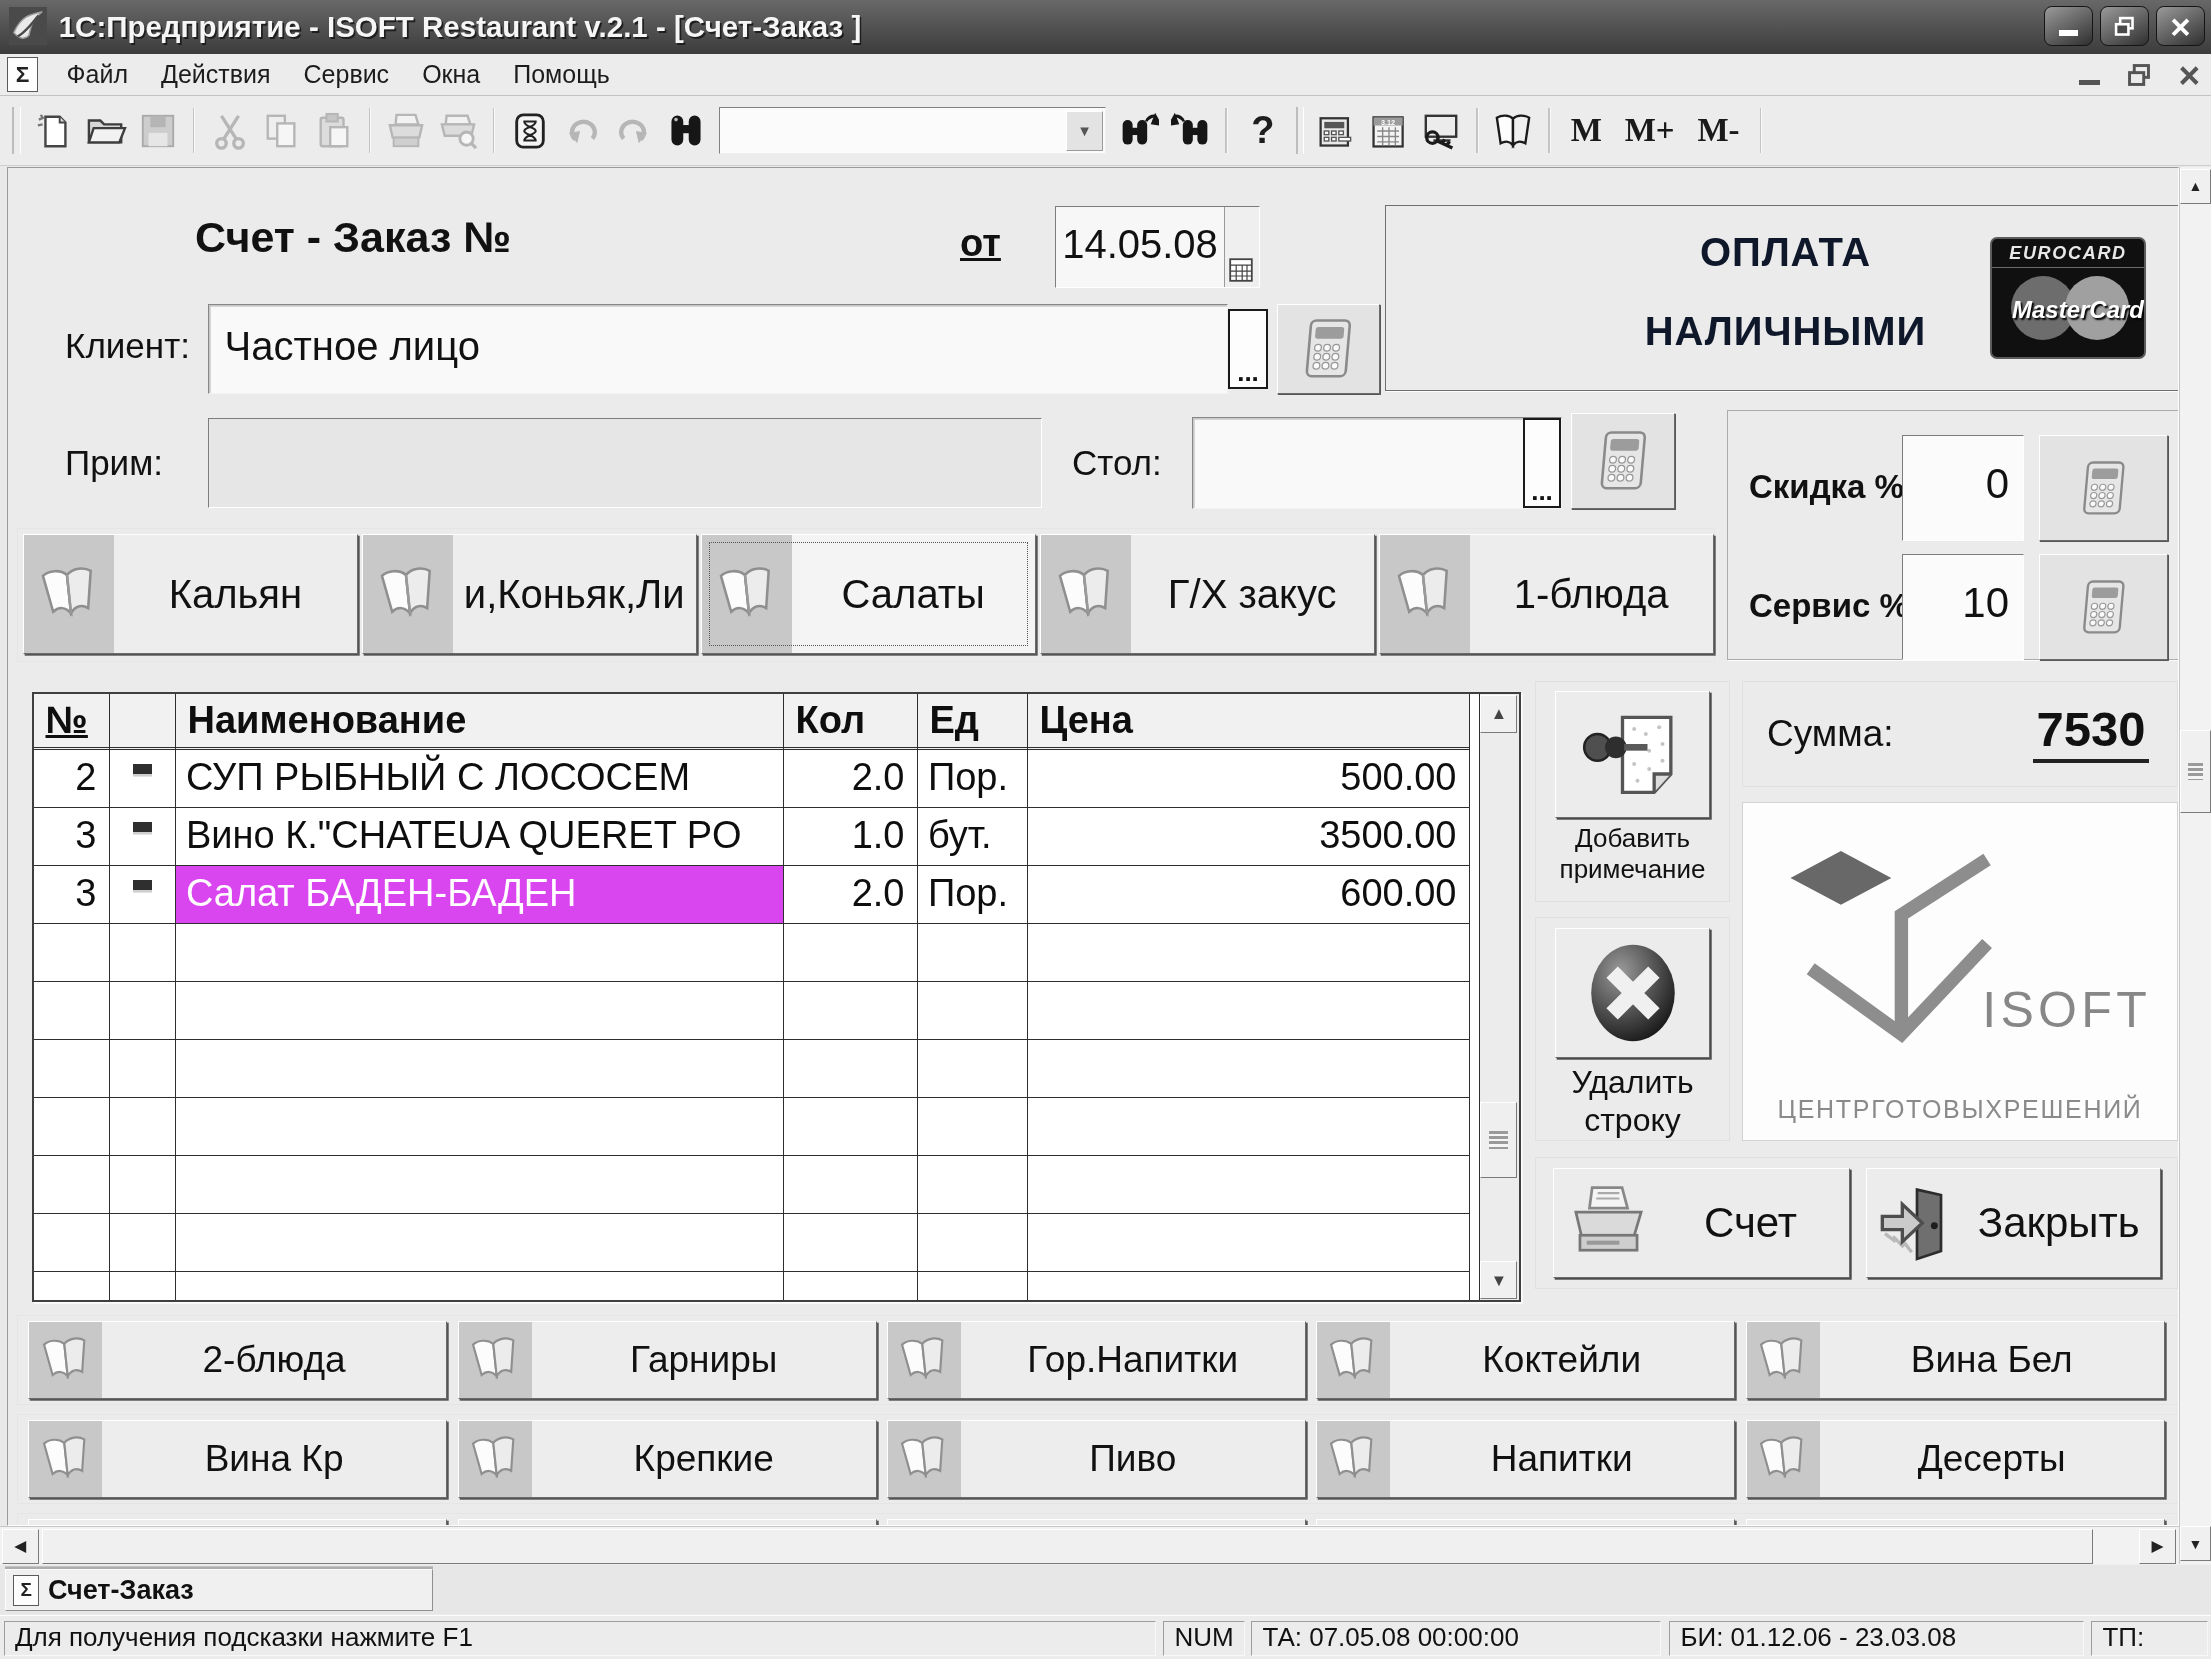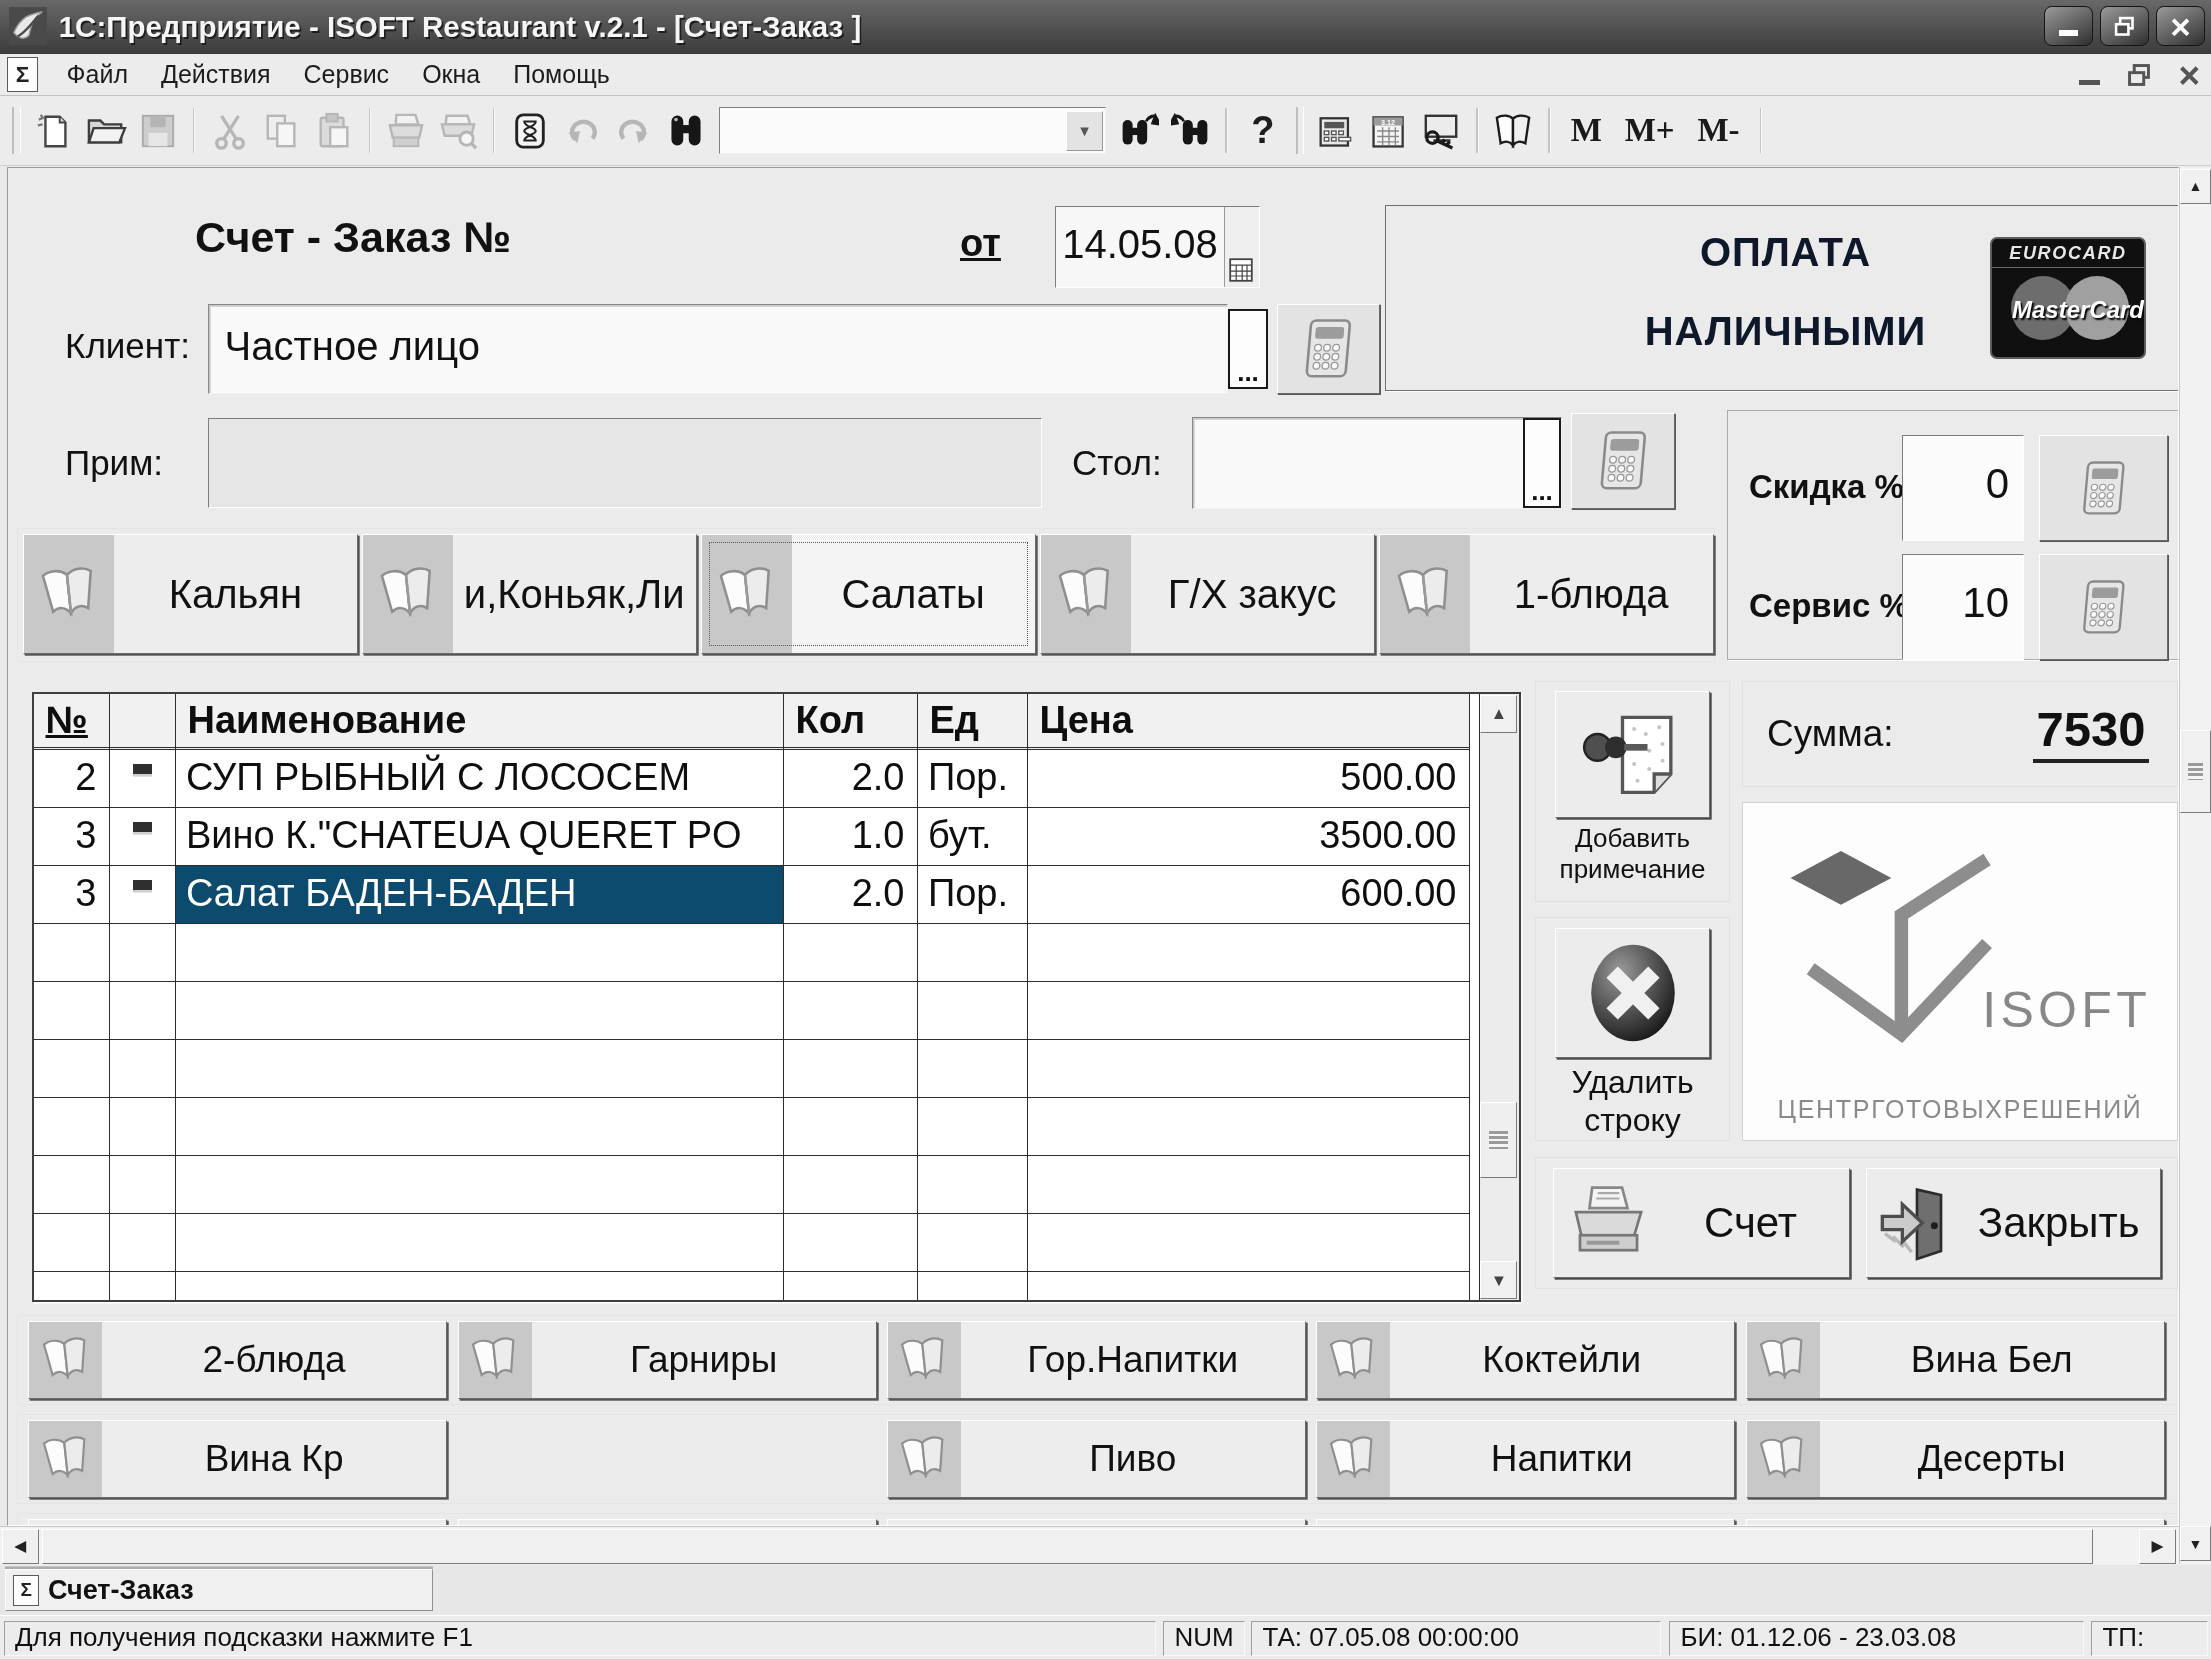--- a/index.html
+++ b/index.html
@@ -86,21 +86,21 @@
 
   
   #ordertable{background:#ffffff;border:2.6px solid #3f3f3f;box-shadow:1.7px 1.7px 0 #fdfdfd;overflow:hidden;}
   .tbl{display:grid;grid-template-columns:76px 66px 608px 134px 110px 442px;}
   .hc{background:#f1f1f1;font-size:38px;font-weight:bold;color:#0e0e0e;height:56px;line-height:52px;
     border-right:1.7px solid #2e2e2e;border-bottom:3.5px double #2e2e2e;padding-left:12px;white-space:nowrap;overflow:hidden;}
   .dc{font-size:38px;color:#0e0e0e;height:58px;line-height:55px;border-right:1.7px solid #2e2e2e;border-bottom:0.9px solid #2e2e2e;
     background:#fff;white-space:nowrap;overflow:hidden;}
   .r{text-align:right;padding-right:12px;}
   .l{padding-left:10.4px;}
-  .dc.sel{background:#0c4a6e;color:#ffffff;}
+  .dc.sel{background:#d946ef;color:#ffffff;}
   .flagmark{display:block;width:19px;height:10.4px;background:#2f2f2f;box-shadow:0 2.6px 0 #cfcfcf;margin:14px auto 0;}
   .tscroll{position:absolute;right:0;top:0;bottom:0;width:40px;background:#ececec;border-left:1.7px solid #2e2e2e;}
   .sbtn{position:absolute;left:0.9px;width:37px;height:38px;background:#f0f0f0;border:1.7px solid;
     border-color:#fff #7a7a7a #7a7a7a #fff;display:flex;align-items:center;justify-content:center;font-size:16.5px;color:#444;}
   .sthumb{position:absolute;left:0.9px;width:37px;background:#efefef;border:1.7px solid;border-color:#fff #7a7a7a #7a7a7a #fff;
     display:flex;align-items:center;justify-content:center;}
   .gripdots{width:19px;height:17.4px;background:repeating-linear-gradient(#9a9a9a 0 2.6px,#f5f5f5 2.6px 5.2px);}
 
   
   .side-box{border:1.7px groove #e0e0e0;background:#ebebeb;}
@@ -751,20 +751,29 @@
     <div class="abs tabs-strip" style="left:8.7px;top:1246px;width:2162px;height:90px;">
       <div class="bcat-btn" style="left:10.4px;width:419px;">
         <span class="book-badge">
             <svg width="54" height="54" viewBox="0 0 40 40">
               <path d="M20 8 C16 4 9 4 5 7 L9 30 C13 27 17 28 20 32 Z" fill="#fcfcfc" stroke="#8f8f8f" stroke-width="1.6"></path>
               <path d="M20 8 C24 4 31 4 35 7 L31 30 C27 27 23 28 20 32 Z" fill="#ececec" stroke="#8f8f8f" stroke-width="1.6"></path>
             </svg>
           </span>
         <span class="bcat-label">Вина Кр</span>
       </div>
+      <div class="bcat-btn" style="left:440px;width:419px;">
+        <span class="book-badge">
+            <svg width="54" height="54" viewBox="0 0 40 40">
+              <path d="M20 8 C16 4 9 4 5 7 L9 30 C13 27 17 28 20 32 Z" fill="#fcfcfc" stroke="#8f8f8f" stroke-width="1.6"></path>
+              <path d="M20 8 C24 4 31 4 35 7 L31 30 C27 27 23 28 20 32 Z" fill="#ececec" stroke="#8f8f8f" stroke-width="1.6"></path>
+            </svg>
+          </span>
+        <span class="bcat-label">Крепкие</span>
+      </div>
       <div class="bcat-btn" style="left:869px;width:419px;">
         <span class="book-badge">
             <svg width="54" height="54" viewBox="0 0 40 40">
               <path d="M20 8 C16 4 9 4 5 7 L9 30 C13 27 17 28 20 32 Z" fill="#fcfcfc" stroke="#8f8f8f" stroke-width="1.6"></path>
               <path d="M20 8 C24 4 31 4 35 7 L31 30 C27 27 23 28 20 32 Z" fill="#ececec" stroke="#8f8f8f" stroke-width="1.6"></path>
             </svg>
           </span>
         <span class="bcat-label">Пиво</span>
       </div>
       <div class="bcat-btn" style="left:1298px;width:419px;">

